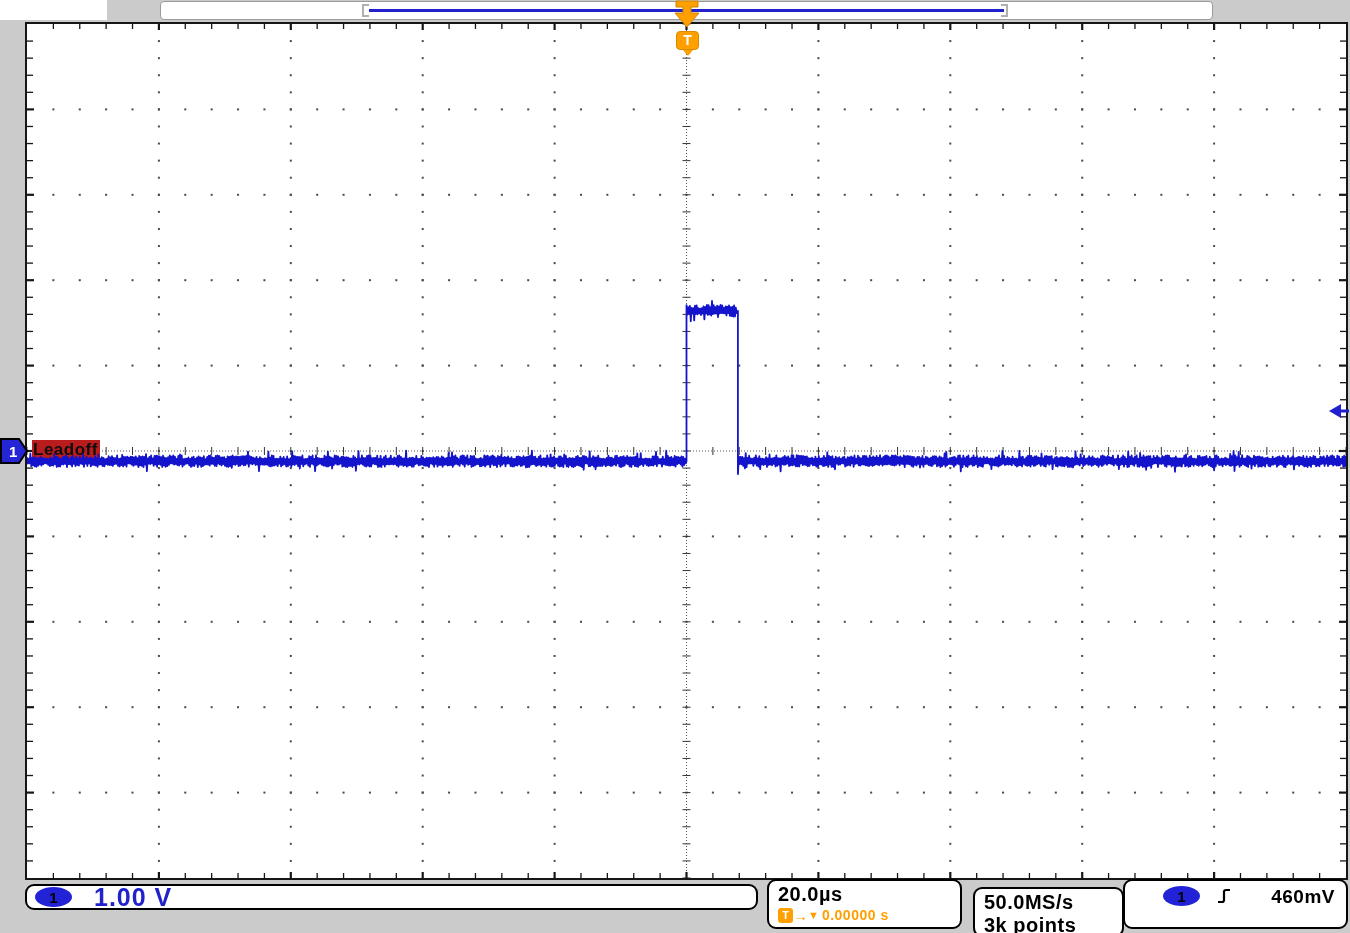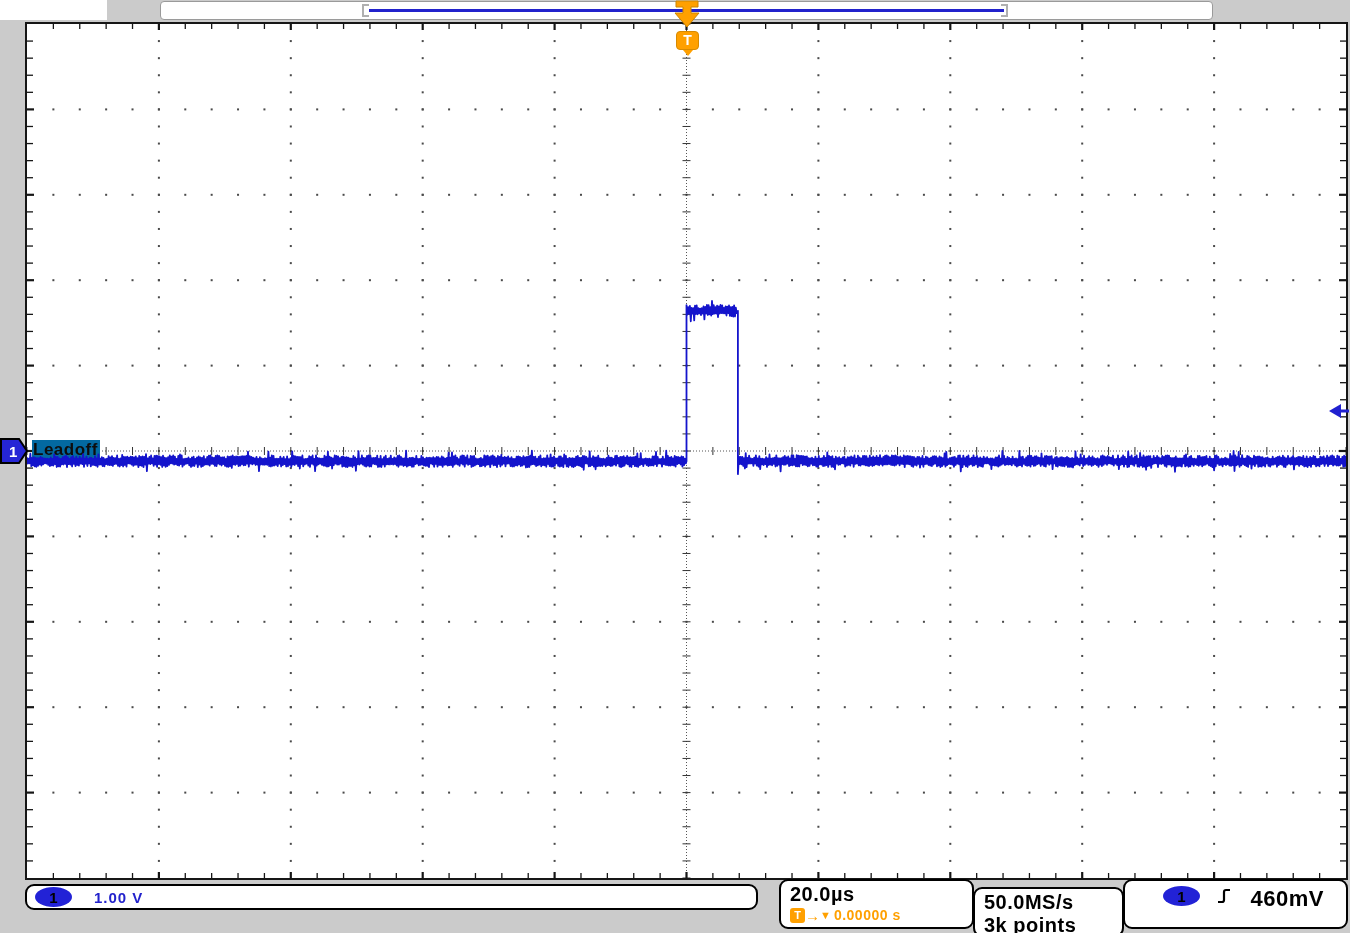--- a/index.html
+++ b/index.html
@@ -22,63 +22,63 @@
   #top-trig-marker{position:absolute;left:671px;top:0;z-index:9;}
   
   #graticule{
     position:absolute;left:25px;top:22px;width:1319px;height:854px;
     background:#ffffff;border:2px solid #161616;
   }
   #grid,#trace{position:absolute;left:0;top:0;}
   #trace{z-index:3;}
   #leadoff-label{
     position:absolute;left:5px;top:416px;z-index:2;
-    background:#0369a1;color:#0d0d0d;font-size:17px;font-weight:600;
+    background:#b91c1c;color:#0d0d0d;font-size:17px;font-weight:600;
     padding:0 2px 2px 1px;letter-spacing:0.5px;
   }
   #t-badge{
     position:absolute;left:649px;top:7px;z-index:4;width:23px;height:19px;
     background:#FFA000;border:1px solid #d88a00;border-radius:4px;box-sizing:border-box;
     color:#ffffff;font-weight:bold;font-size:14px;text-align:center;line-height:17px;
   }
   #t-badge-tail{
     position:absolute;left:656px;top:26px;z-index:4;width:0;height:0;
     border-left:5px solid transparent;border-right:5px solid transparent;border-top:6px solid #FFA000;
   }
   #ch1-marker{position:absolute;left:0;top:438px;z-index:8;}
   #trig-level-arrow{position:absolute;left:1328px;top:403px;z-index:8;}
   
   .readout{
     position:absolute;background:#ffffff;border:2px solid #000000;
     border-radius:9px;box-sizing:border-box;z-index:5;
   }
   #box-ch1{left:25px;top:884px;width:733px;height:26px;display:flex;align-items:center;padding-left:8px;}
-  #box-time{left:767px;top:879px;width:195px;height:50px;padding:3px 0 0 9px;margin-left:12px;}
+  #box-time{left:767px;top:879px;width:195px;height:50px;padding:3px 0 0 9px;}
   #box-acq{left:973px;top:887px;width:151px;height:50px;padding:2px 0 4px 9px;}
   #box-trig{left:1123px;top:879px;width:225px;height:50px;display:flex;align-items:flex-start;padding-top:5px;}
   .ellipse{
     width:37px;height:20px;border-radius:50%;background:#2222d6;
     display:flex;align-items:center;justify-content:center;flex:none;
     color:#000000;font-weight:bold;font-size:15px;
   }
-  #ch1-scale-text{margin-left:22px;color:#2222cc;font-weight:bold;font-size:15px;letter-spacing:1px;}
+  #ch1-scale-text{margin-left:22px;color:#2222cc;font-weight:bold;font-size:25px;letter-spacing:1px;}
   .blk{color:#000000;font-weight:bold;font-size:20px;letter-spacing:0.5px;}
   #box-time .line1{line-height:21px;}
   #box-time .line2{display:flex;align-items:center;margin-top:2px;}
   .t-badge-sm{
     width:15px;height:15px;background:#FFA000;border-radius:3px;flex:none;
     color:#ffffff;font-weight:bold;font-size:11px;text-align:center;line-height:15px;
   }
   .orange-sym{color:#FFA000;font-weight:bold;font-size:15px;line-height:15px;}
   .orange-tri{color:#FFA000;font-size:11px;line-height:15px;}
   #trig-time-text{color:#FFA000;font-weight:bold;font-size:14px;margin-left:3px;letter-spacing:0.5px;}
   #box-acq div{line-height:23px;}
   #box-trig .ellipse{margin-left:38px;}
   #slope-icon{margin-left:17px;margin-top:1px;}
-  #trig-level-text{margin-left:auto;margin-right:22px;font-size:22px;}
+  #trig-level-text{margin-left:auto;margin-right:11px;font-size:19px;}
 </style>
 </head>
 <body>
 
 <div id="top-left-blank"></div>
 <div id="record-box">
   <div id="bracket-left" class="bracket"></div>
   <div id="record-line"></div>
   <div id="bracket-right" class="bracket"></div>
 </div>

